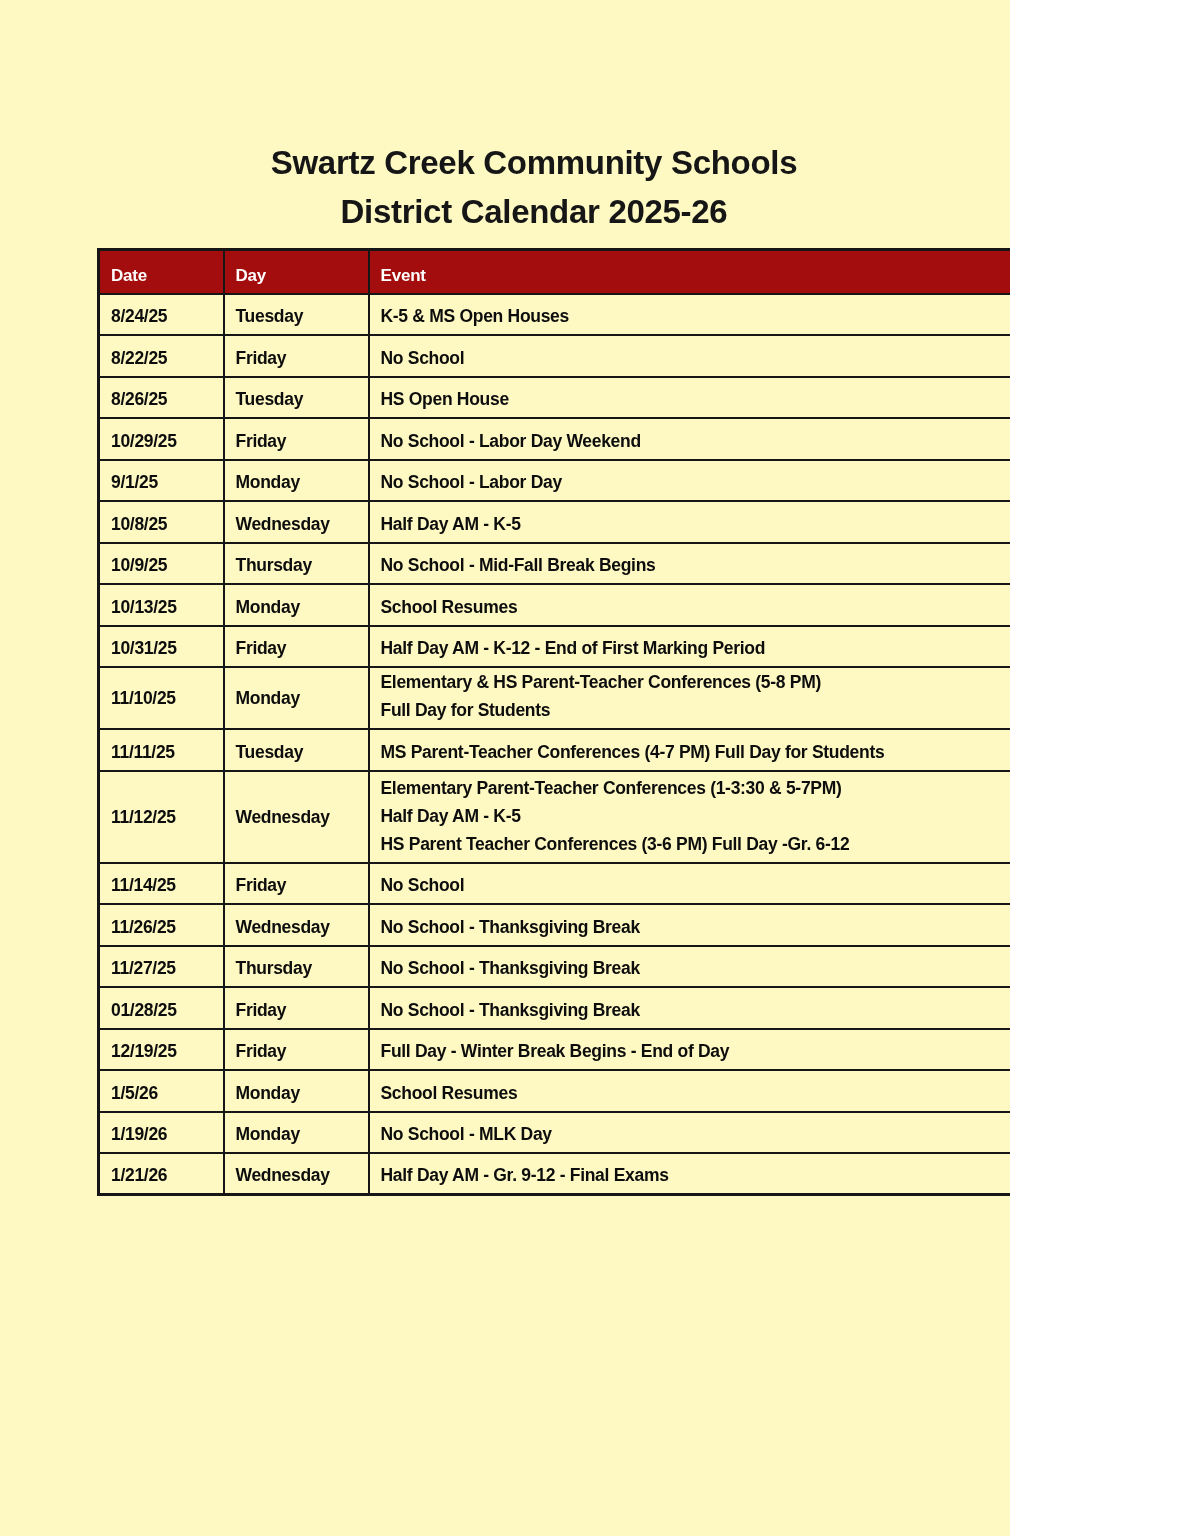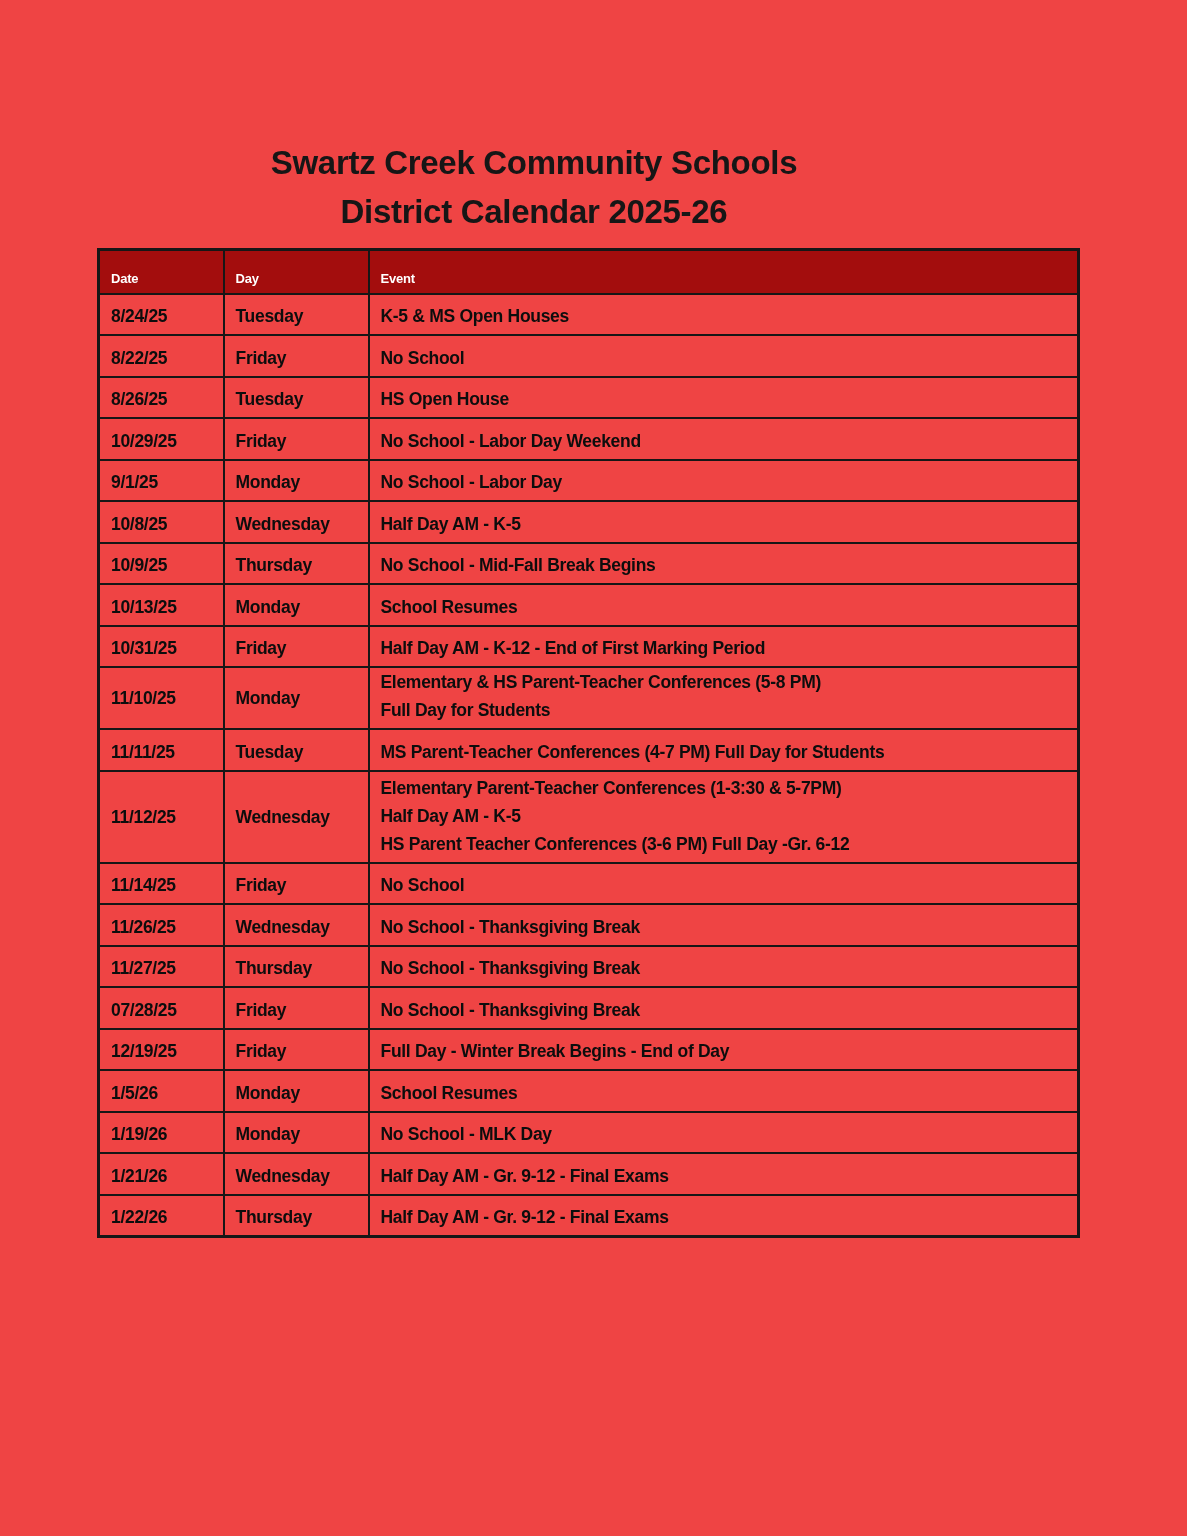--- a/index.html
+++ b/index.html
@@ -3,23 +3,23 @@
 <meta charset="utf-8">
 <style>
   * { box-sizing: border-box; }
   html, body {
     margin: 0;
     padding: 0;
     background: #ffffff;
   }
   .page {
     position: relative;
-    width: 1187px;
+    width: 1010px;
     height: 1536px;
-    background: #ef4444;
+    background: #fef9c3;
     font-family: "Liberation Sans", sans-serif;
     overflow: hidden;
   }
   .title-block {
     position: absolute;
     top: 138px;
     left: 0;
     width: 1068px;
     text-align: center;
     color: #161616;
@@ -41,21 +41,21 @@
   table.calendar td {
     border: 2px solid #161616;
     padding: 0 8px 4px 11px;
     text-align: left;
     font-weight: bold;
     overflow: hidden;
   }
   table.calendar th {
     height: 44px;
     color: #ffffff;
-    font-size: 13px;
+    font-size: 17px;
     vertical-align: bottom;
     padding-bottom: 7px;
     letter-spacing: -0.2px;
   }
   table.calendar td {
     color: #0d0d0d;
     font-size: 17.5px;
     line-height: 28px;
     vertical-align: bottom;
     letter-spacing: -0.3px;
@@ -193,21 +193,21 @@
           </td>
   </tr>
         <tr class="lines-1">
     <td class="c-date">11/27/25</td>
     <td class="c-day">Thursday</td>
     <td class="c-event">
             <div>No School - Thanksgiving Break</div>
           </td>
   </tr>
         <tr class="lines-1">
-    <td class="c-date">07/28/25</td>
+    <td class="c-date">01/28/25</td>
     <td class="c-day">Friday</td>
     <td class="c-event">
             <div>No School - Thanksgiving Break</div>
           </td>
   </tr>
         <tr class="lines-1">
     <td class="c-date">12/19/25</td>
     <td class="c-day">Friday</td>
     <td class="c-event">
             <div>Full Day - Winter Break Begins - End of Day</div>
@@ -223,27 +223,20 @@
         <tr class="lines-1">
     <td class="c-date">1/19/26</td>
     <td class="c-day">Monday</td>
     <td class="c-event">
             <div>No School - MLK Day</div>
           </td>
   </tr>
         <tr class="lines-1">
     <td class="c-date">1/21/26</td>
     <td class="c-day">Wednesday</td>
-    <td class="c-event">
-            <div>Half Day AM - Gr. 9-12 - Final Exams</div>
-          </td>
-  </tr>
-        <tr class="lines-1">
-    <td class="c-date">1/22/26</td>
-    <td class="c-day">Thursday</td>
     <td class="c-event">
             <div>Half Day AM - Gr. 9-12 - Final Exams</div>
           </td>
   </tr>
       </tbody>
   </table>
 
 </div>
 
 </body></html>

